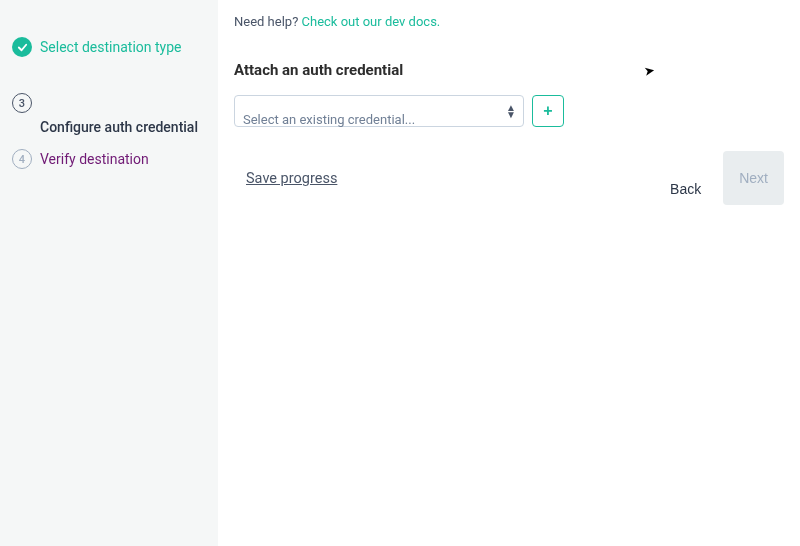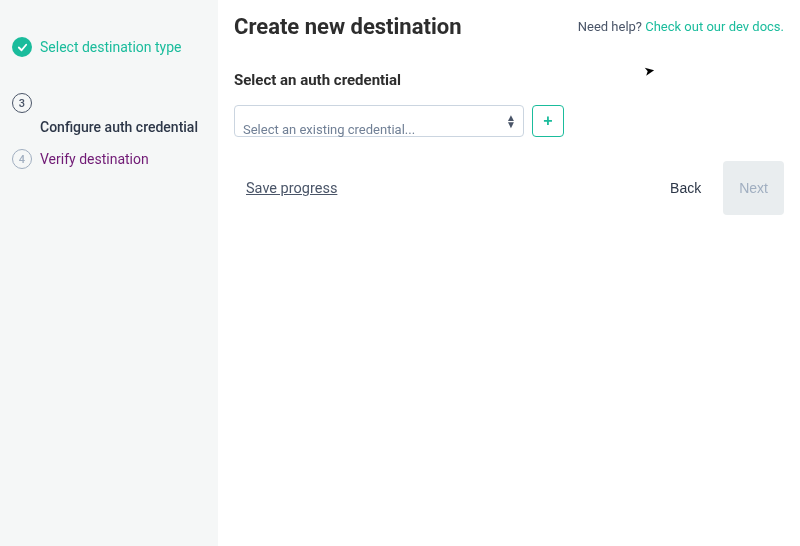--- a/index.html
+++ b/index.html
@@ -160,21 +160,21 @@
     .save-link {
       color: #4a5568;
       text-decoration: underline;
       font-size: 14.5px;
       cursor: pointer;
       padding-left: 12px;
     }
     .nav-buttons {
       display: flex;
       gap: 8px;
-      align-items: center;
+      align-items: flex-end;
     }
     .btn-back {
       background: transparent;
       border: none;
       color: #2d3748;
       font-size: 14px;
       padding: 8px 14px;
       cursor: pointer;
     }
     .btn-next {
@@ -219,27 +219,26 @@
       <div class="step-indicator pending">
           <span>4</span>
         </div>
       <span class="step-label pending">Verify destination</span>
     </div>
   </aside>
 
   <main class="main">
     <div class="cursor">➤</div>
     <div class="header-row">
-      <h1 class="page-title">Create new destination</h1>
       <div class="help-text">
         <span>Need help? </span><a href="#" class="help-link">Check out our dev docs.</a>
       </div>
     </div>
 
-    <h2 class="section-title">Select an auth credential</h2>
+    <h2 class="section-title">Attach an auth credential</h2>
 
     <div class="credential-row">
       <div class="select-wrapper">
         <div class="select-box">
           <span>Select an existing credential...</span>
         </div>
         <div class="select-caret">
           <span>▲</span>
             <span>▼</span>
         </div>

